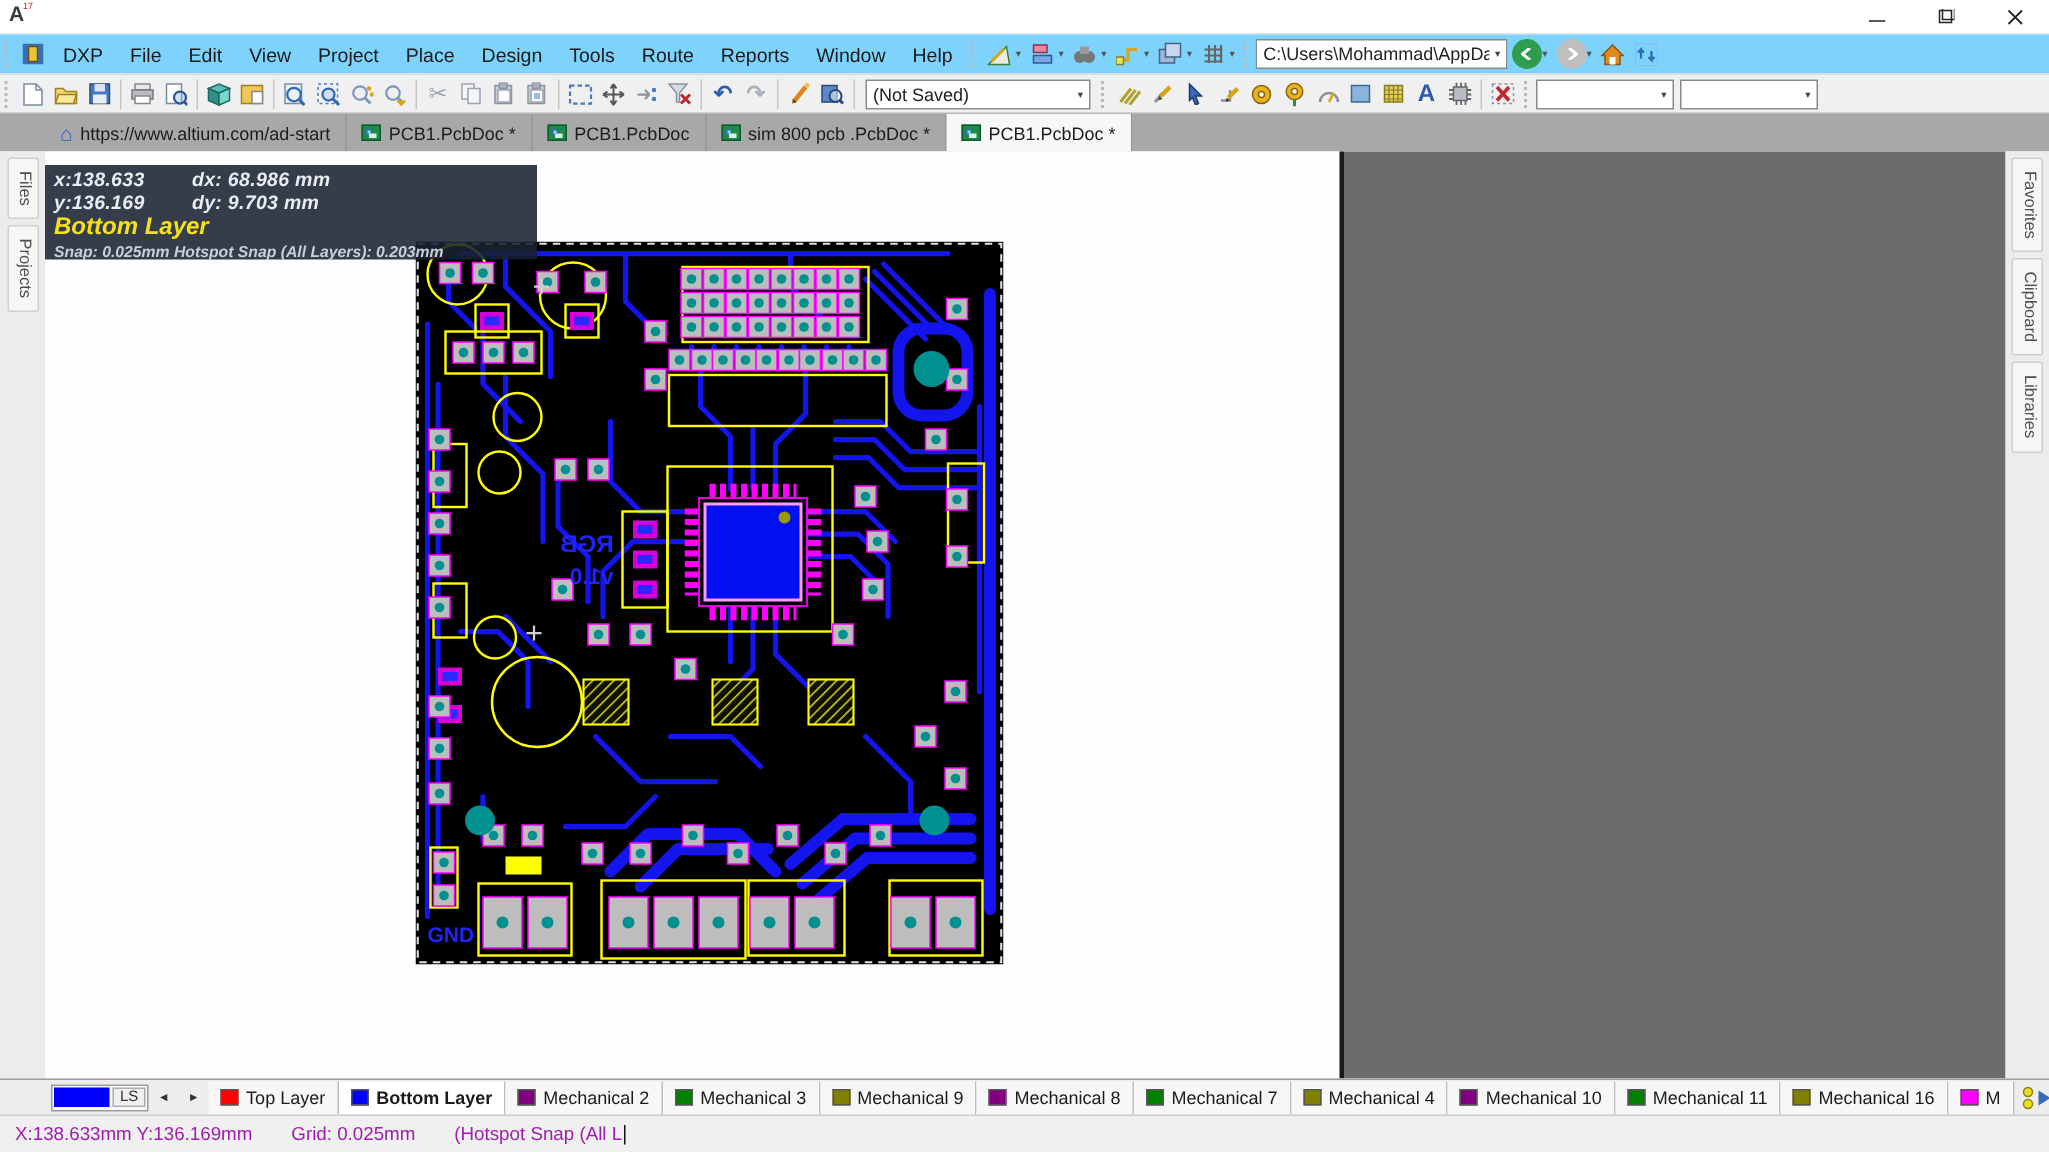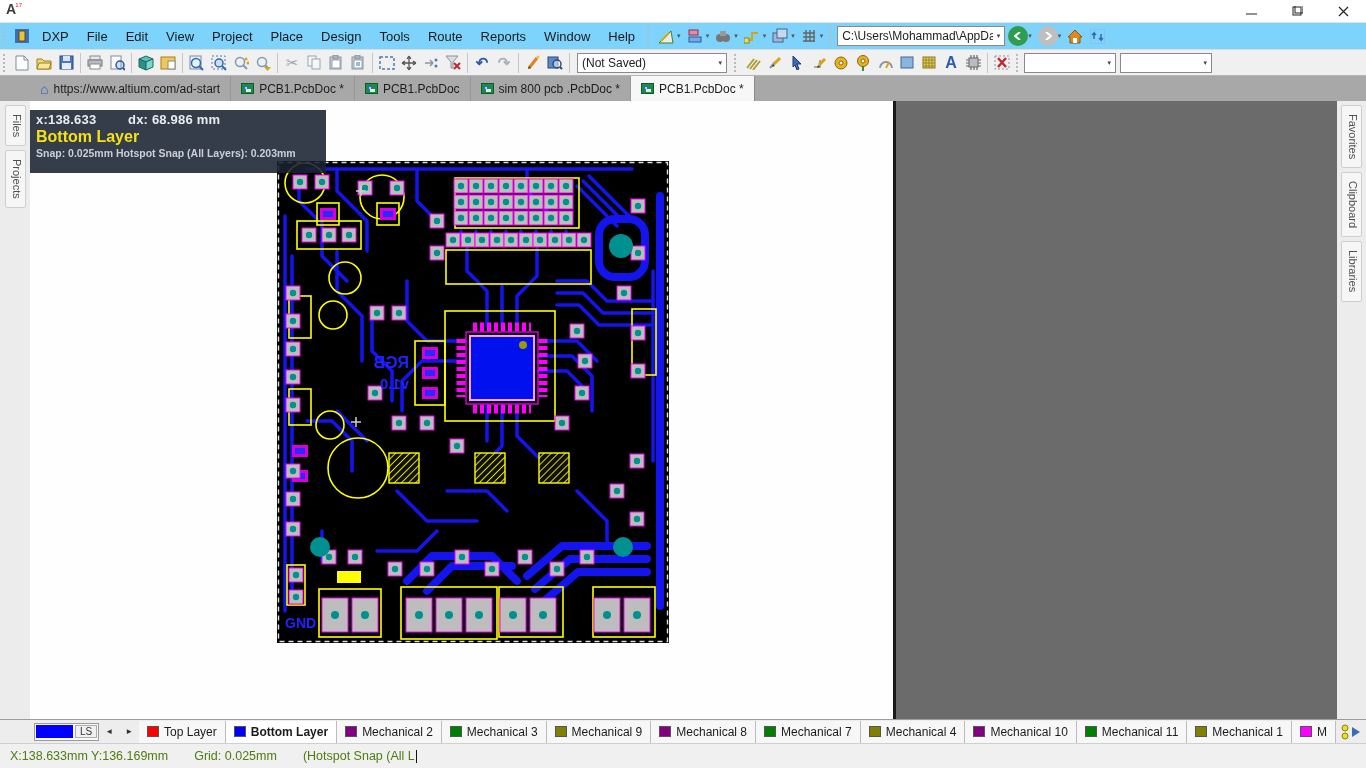--- a/index.html
+++ b/index.html
@@ -43,39 +43,39 @@
   
   #main { top:101px; height:618px; background:#f0f0f0; }
   #left-strip { position:absolute; left:0; top:0; width:30px; height:618px; background:#ececec; }
   #right-strip { position:absolute; right:0; top:0; width:29px; height:618px; background:#ececec; }
   .vtab { writing-mode:vertical-rl; background:#f6f6f6; border:1px solid #cfcfcf; border-radius:2px; color:#4f4f4f; font-size:11px; padding:8px 2px; margin:4px auto; display:block; width:21px; text-align:center;}
   #canvas-white { position:absolute; left:30px; top:0; width:863px; height:618px; background:#fefefe; }
   #canvas-divider { position:absolute; left:893px; top:0; width:3px; height:618px; background:#1a1a1a; }
   #canvas-gray { position:absolute; left:896px; top:0; width:441px; height:618px; background:#6b6b6b; }
 
   
-  #hud { position:absolute; left:0; top:9px; width:296px; height:63px; background:rgba(24,34,48,0.88); color:#e9edf2; font-weight:bold; padding:2px 6px; }
+  #hud { position:absolute; left:0; top:9px; width:328px; height:63px; background:rgba(24,34,48,0.88); color:#e9edf2; font-weight:bold; padding:2px 6px;font-style:italic; }
   .hudline { display:flex; font-size:13px; letter-spacing:0.2px; }
   .hudline .c1 { width:92px; }
   #hud-layer { color:#f5e11a; font-size:16px; margin-top:1px; }
   #hud-snap { font-size:10.5px; color:#c9cfd8; margin-top:1px; }
 
   
   #layerbar { top:719px; height:24px; background:#ededed; border-top:1px solid #9c9c9c; display:flex; align-items:center; font-size:12px; color:#1b1b1b; padding-left:34px;}
   #ls-box { display:flex; align-items:center; border:1px solid #9b9b9b; background:#f8f8f8; height:18px; padding:1px; }
   #ls-swatch { width:37px; height:13px; background:#0000ff; }
   #ls-label { border:1px solid #adadad; background:#f0f0f0; font-size:10px; padding:0 4px; margin-left:2px; color:#333;}
   .scrollarrow { font-size:8px; color:#333; padding:0 6px; }
   .ltab { display:flex; align-items:center; gap:5px; height:22px; padding:0 8px; background:#f7f7f7; border-right:1px solid #bdbdbd; white-space:nowrap;}
   .ltab.active { background:#ffffff; font-weight:bold; }
   .swatch { width:12px; height:11px; border:1px solid #555; flex:0 0 auto;}
   #lb-icons { display:flex; align-items:center; gap:1px; padding:0 4px; font-size:9px;}
 
   
-  #statusbar { top:743px; height:25px; background:#f0f0f0; border-top:1px solid #cfcfcf; display:flex; align-items:center; font-size:12.5px; color:#4d7c0f;}
+  #statusbar { top:743px; height:25px; background:#f0f0f0; border-top:1px solid #cfcfcf; display:flex; align-items:center; font-size:12.5px; color:#a21caf;}
   #status-left { padding-left:10px; display:flex; gap:26px; align-items:center;}
   #status-right { margin-left:auto; display:flex; height:100%; align-items:center; padding-right:6px;}
   .spanel { padding:0 12px; height:70%; display:flex; align-items:center; border-left:1px solid #d8d8d8; }
   .caret { display:inline-block; width:1px; height:13px; background:#111; margin-left:1px; vertical-align:middle;}
 
   svg text { font-family:"Liberation Sans",sans-serif; }
 </style>
 </head>
 <body>
 
@@ -710,20 +710,24 @@
       <text x="8" y="467" fill="#2222ff" font-size="14" font-weight="bold">GND</text>
       <text transform="translate(132,207) scale(-1,1)" fill="#2222ff" font-size="16" font-weight="bold">RGB</text>
       <text transform="translate(132,228) scale(-1,1)" fill="#2222ff" font-size="15" font-weight="bold">v1.0</text>
     </svg>
 
     <div id="hud">
       <div class="hudline">
           <span class="c1">x:138.633</span>
           <span>dx: 68.986  mm</span>
         </div>
+      <div class="hudline">
+          <span class="c1">y:136.169</span>
+          <span>dy:  9.703  mm</span>
+        </div>
       <div id="hud-layer">Bottom Layer</div>
       <div id="hud-snap">Snap: 0.025mm Hotspot Snap (All Layers): 0.203mm</div>
     </div>
   </div>
 
   <div id="canvas-divider"></div>
   <div id="canvas-gray"></div>
 
   <div id="left-strip">
     <span class="vtab">Files</span>
@@ -778,21 +782,21 @@
   <div class="ltab">
       <span class="swatch" style="background: rgb(128, 0, 128);"></span>
       <span>Mechanical 10</span>
     </div>
   <div class="ltab">
       <span class="swatch" style="background: rgb(0, 128, 0);"></span>
       <span>Mechanical 11</span>
     </div>
   <div class="ltab">
       <span class="swatch" style="background: rgb(128, 128, 0);"></span>
-      <span>Mechanical 1</span>
+      <span>Mechanical 16</span>
     </div>
   <div class="ltab">
       <span class="swatch" style="background: rgb(255, 0, 255);"></span>
       <span>M</span>
     </div>
   <div id="lb-icons">
     <svg width="10" height="16">
         <circle cx="5" cy="4" r="3" fill="#e8e020" stroke="#8a8010"></circle>
         <circle cx="5" cy="12" r="3" fill="#e8e020" stroke="#8a8010"></circle>
       </svg>

